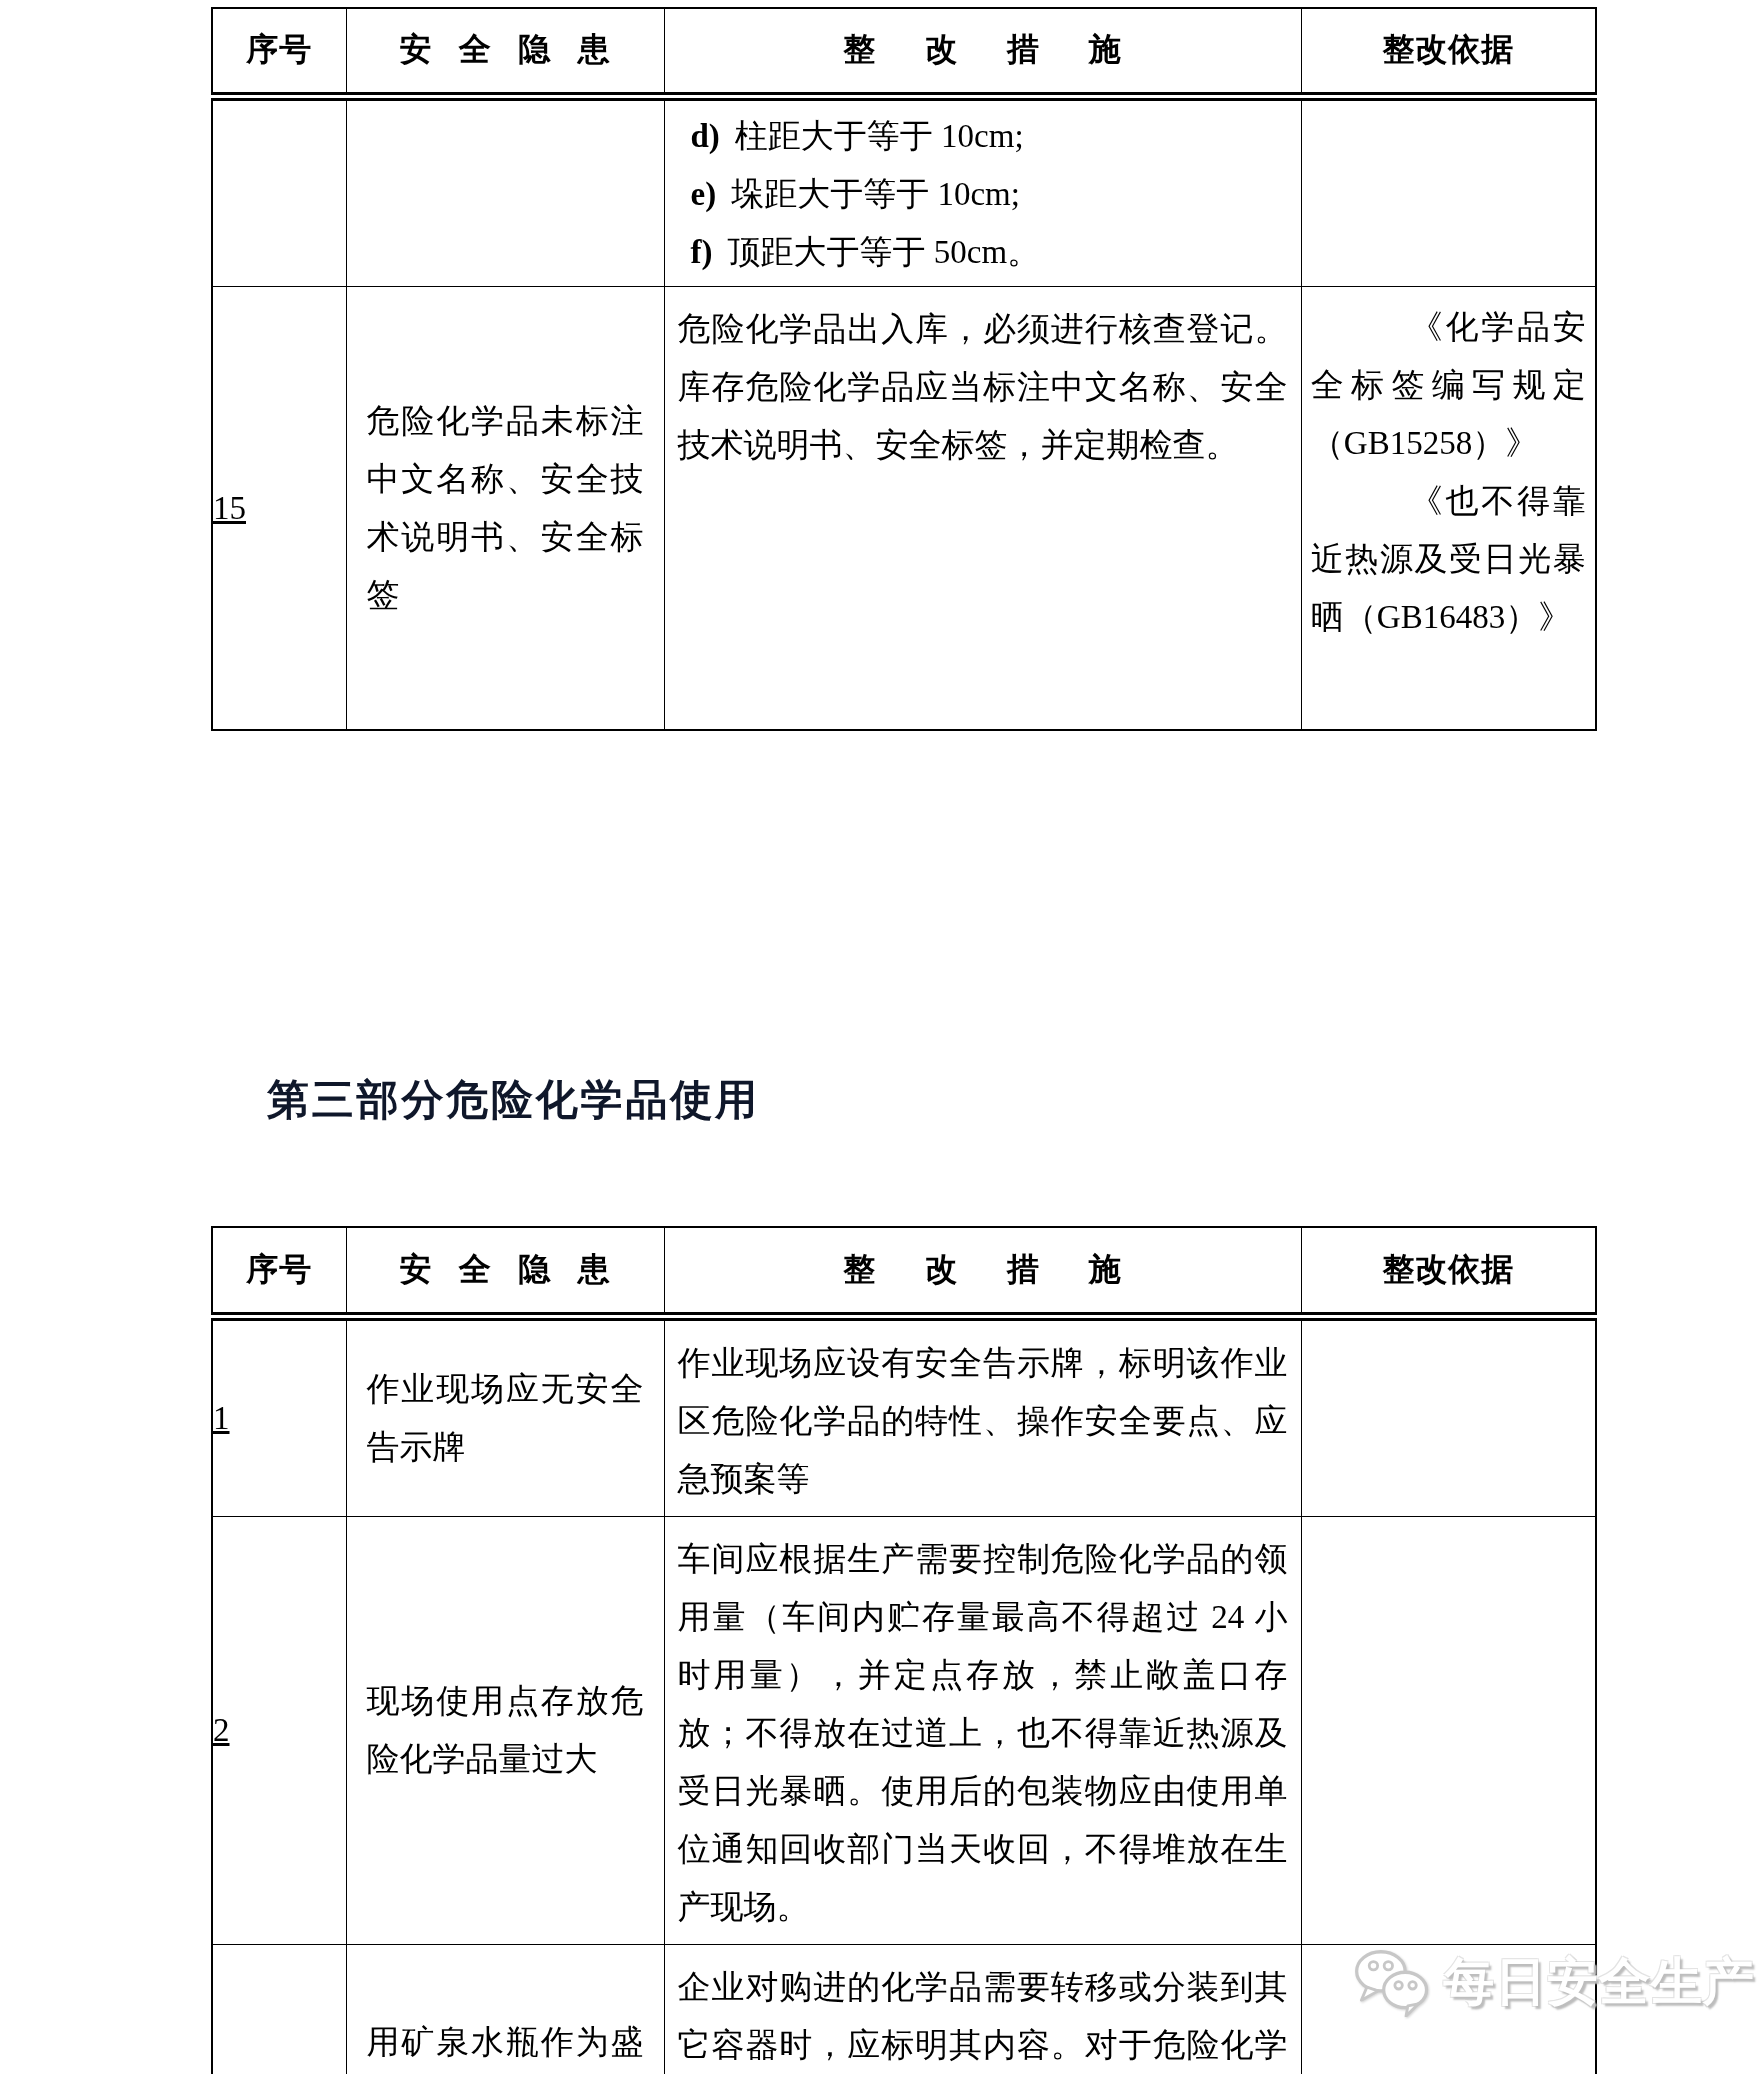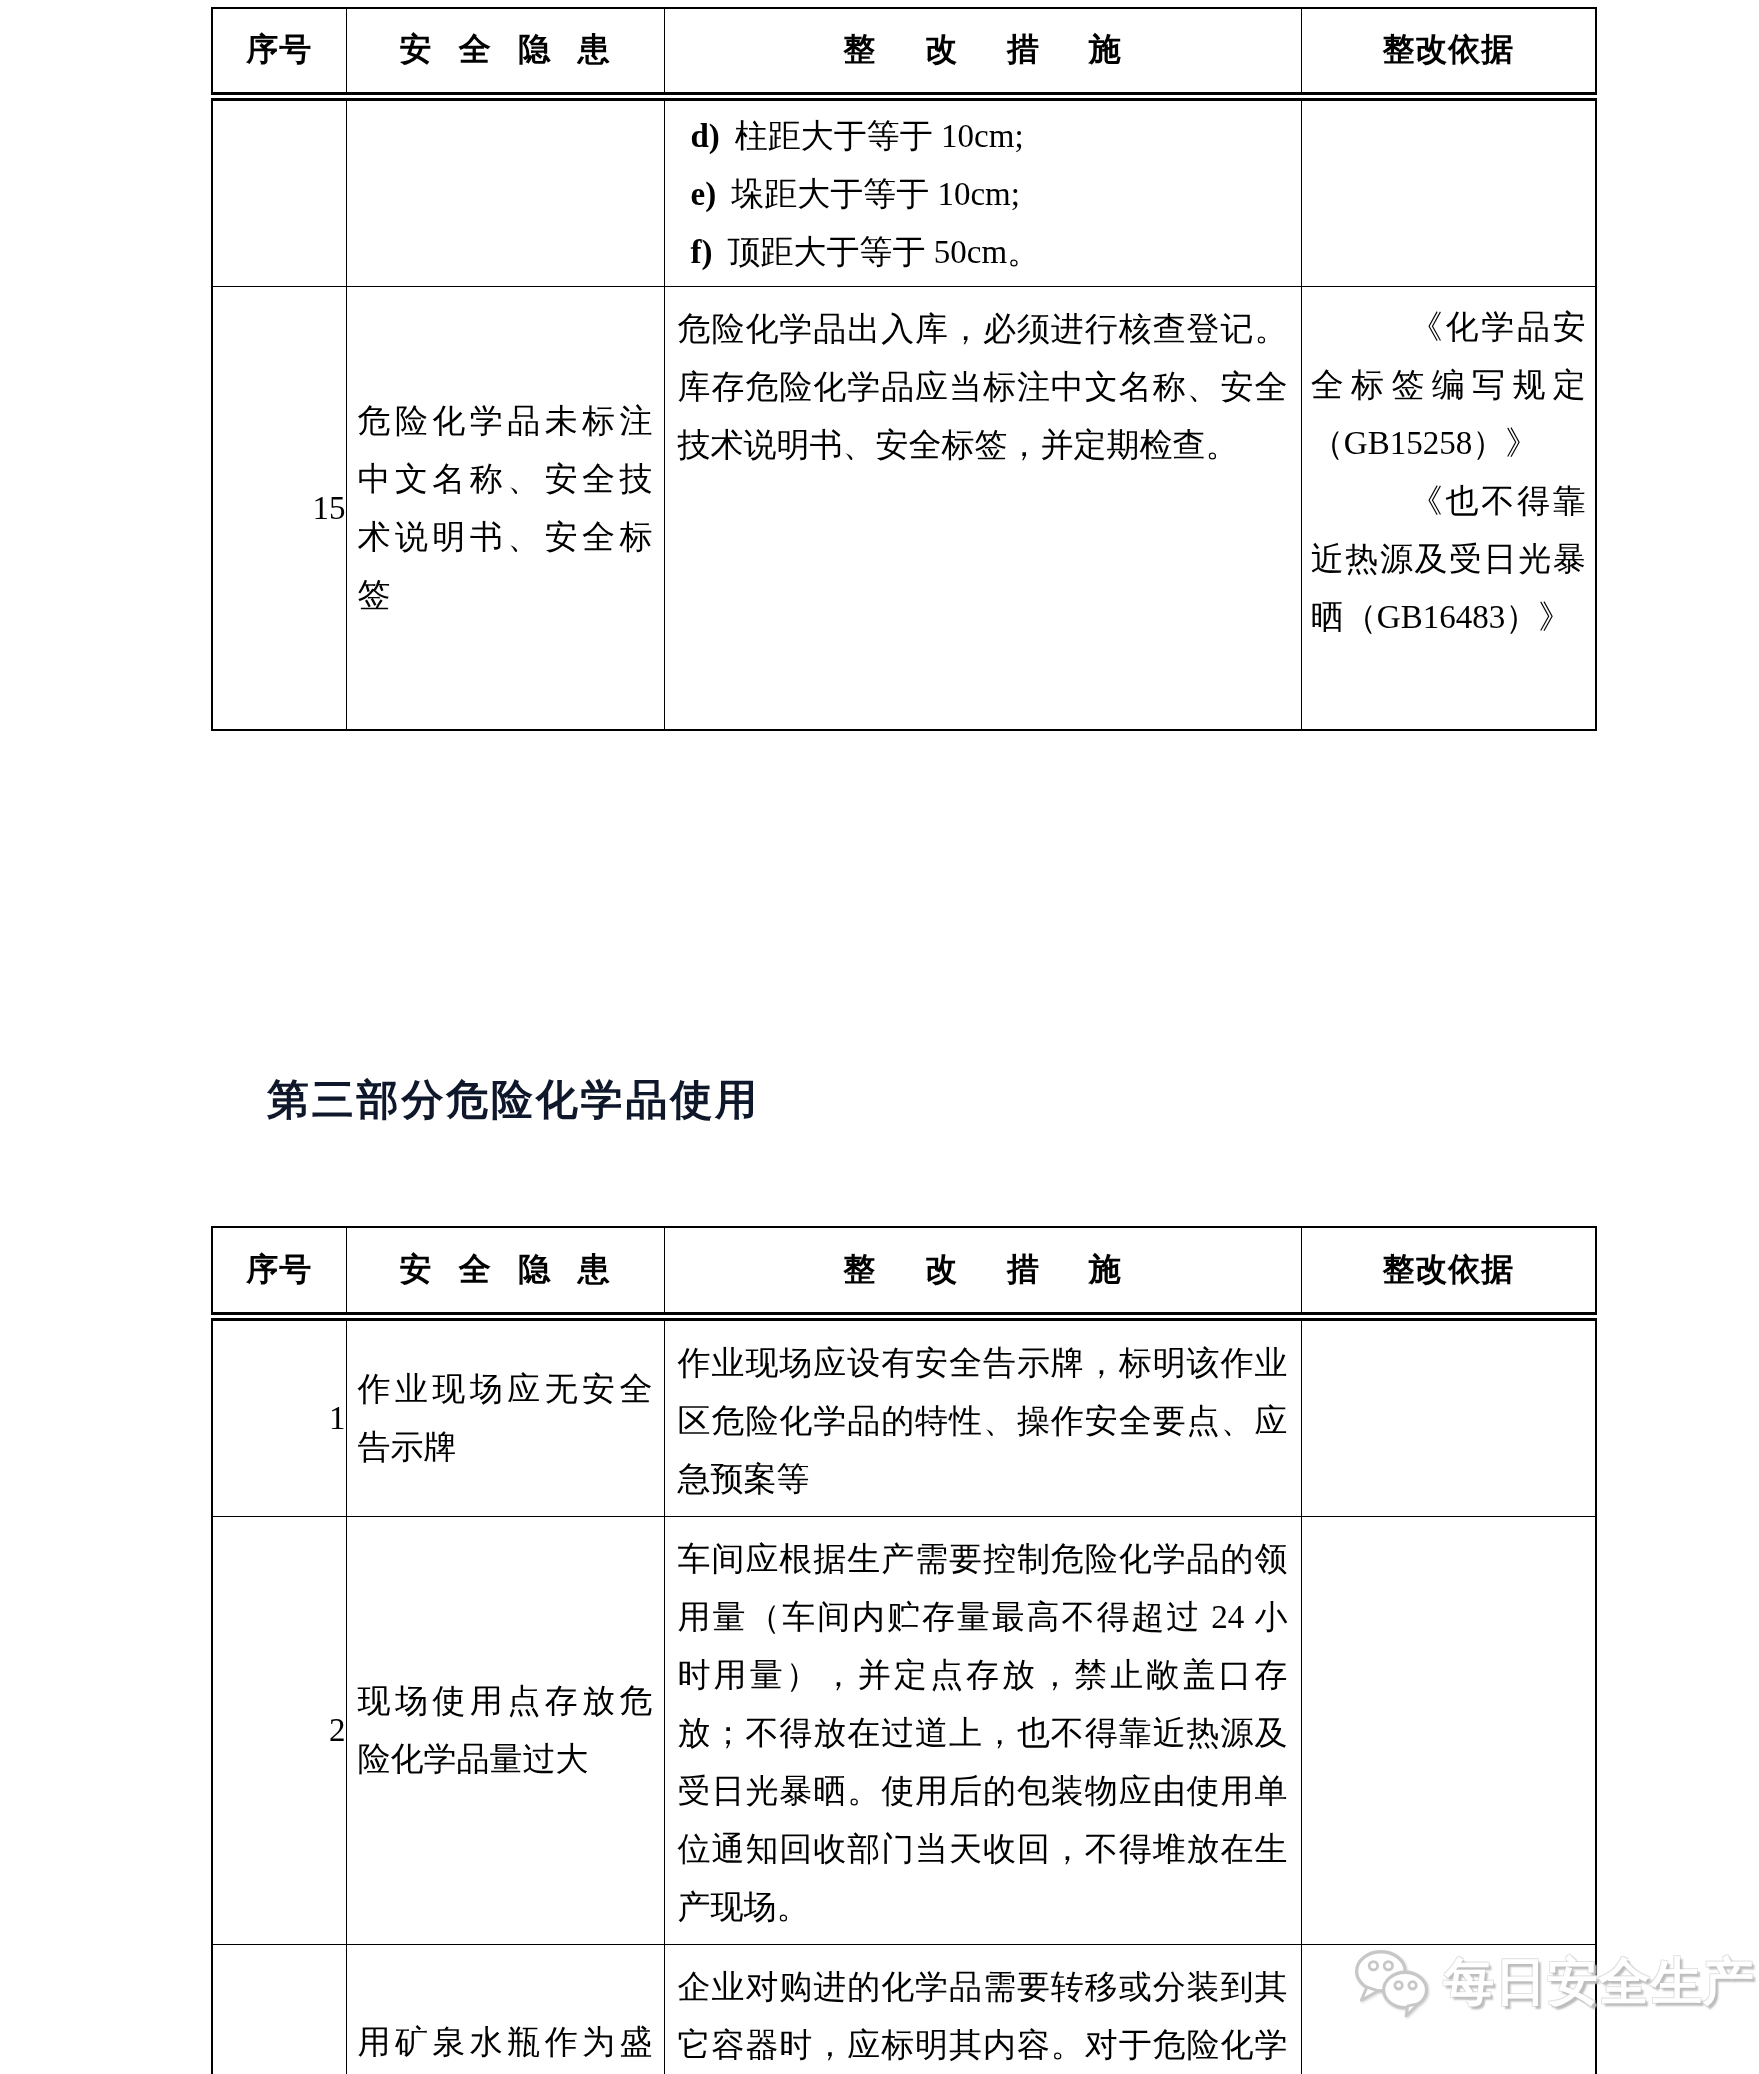--- a/index.html
+++ b/index.html
@@ -33,22 +33,22 @@
     font-size: 32px;
     font-weight: bold;
     text-align: center;
     vertical-align: middle;
     border-bottom: 9.3px double #000;
     letter-spacing: 0.9px;
   }
   th.sp-sm { word-spacing: 0.55em; }
   th.sp-lg { word-spacing: 1.25em; }
   .doc-table td { font-size: 33px; line-height: 58px; }
-  .c-no   { text-align: right; vertical-align: middle; }
-  .c-haz  { text-align: justify; vertical-align: middle; padding: 0 11px; }
+  .c-no   { text-align: left; vertical-align: middle; text-decoration: underline; }
+  .c-haz  { text-align: justify; vertical-align: middle; padding: 0 20px; }
   .c-meas { text-align: justify; vertical-align: top; padding: 13px 13px 8px 13px; }
   .c-basis{ vertical-align: top; padding: 11px 9.3px 7.4px 9.3px; margin-left: 8px; }
   .r-def  { height: 148px; }
   .r-15   { height: 443px; }
   .rh1    { height: 115px; }
   .rh2    { height: 338px; }
   .rh3    { height: 295px; }
   .c-def {
     vertical-align: middle;
     padding: 5.6px 13px 5.6px 26px;

